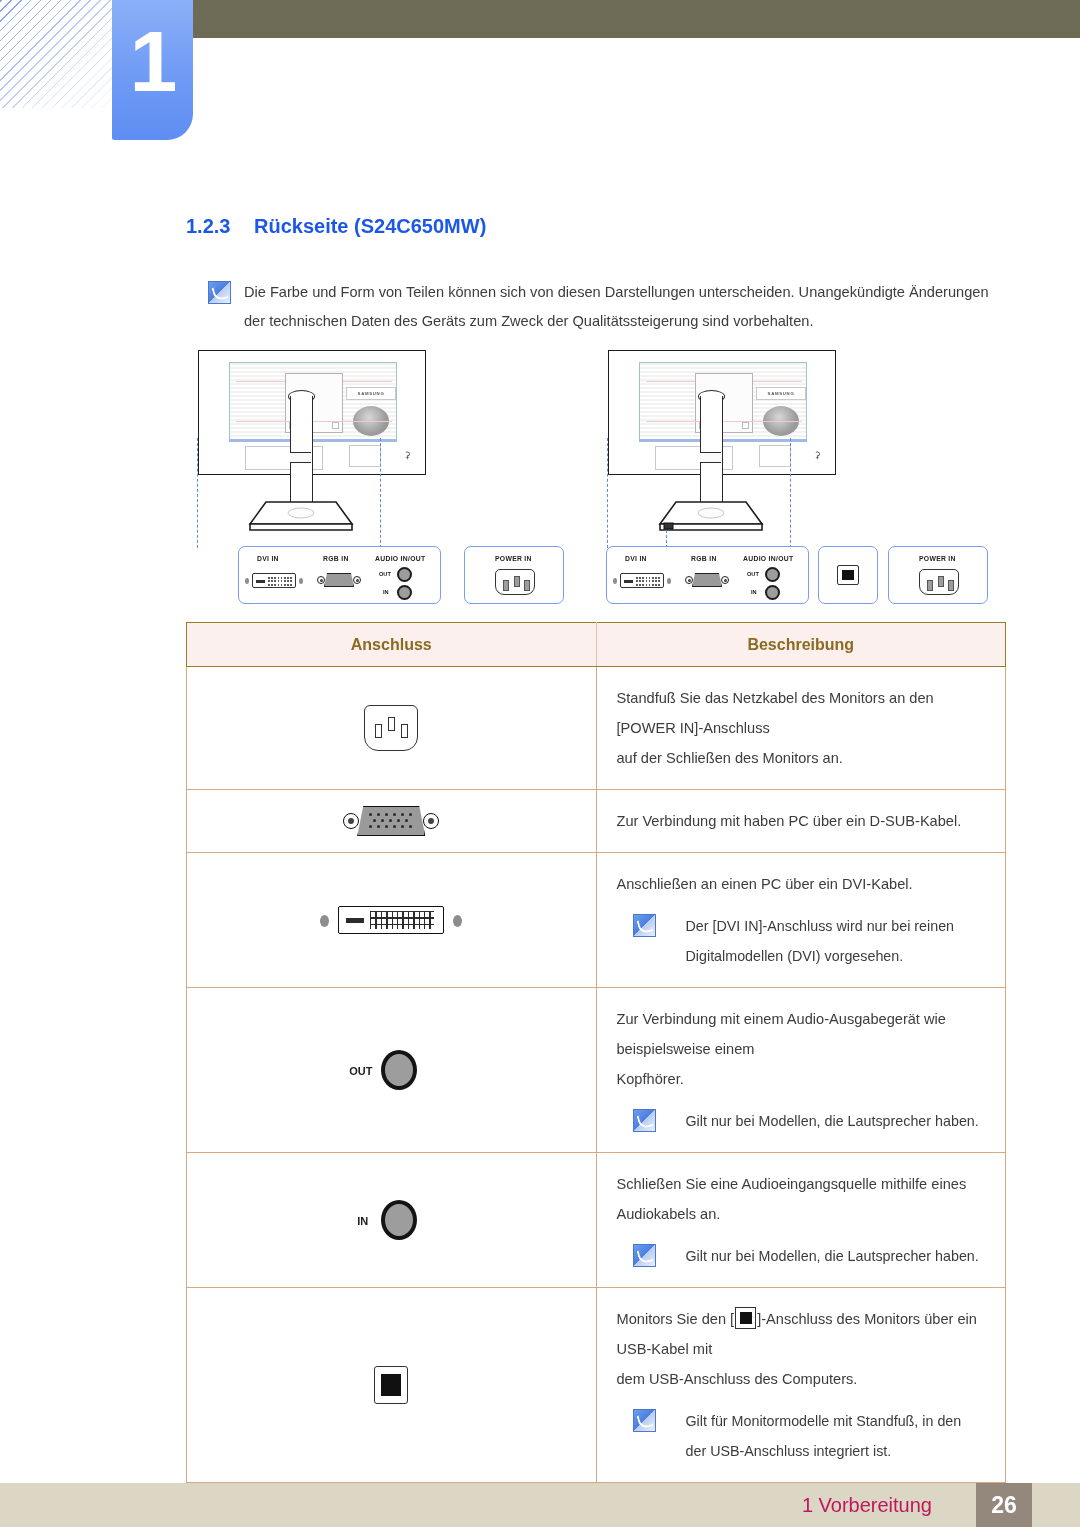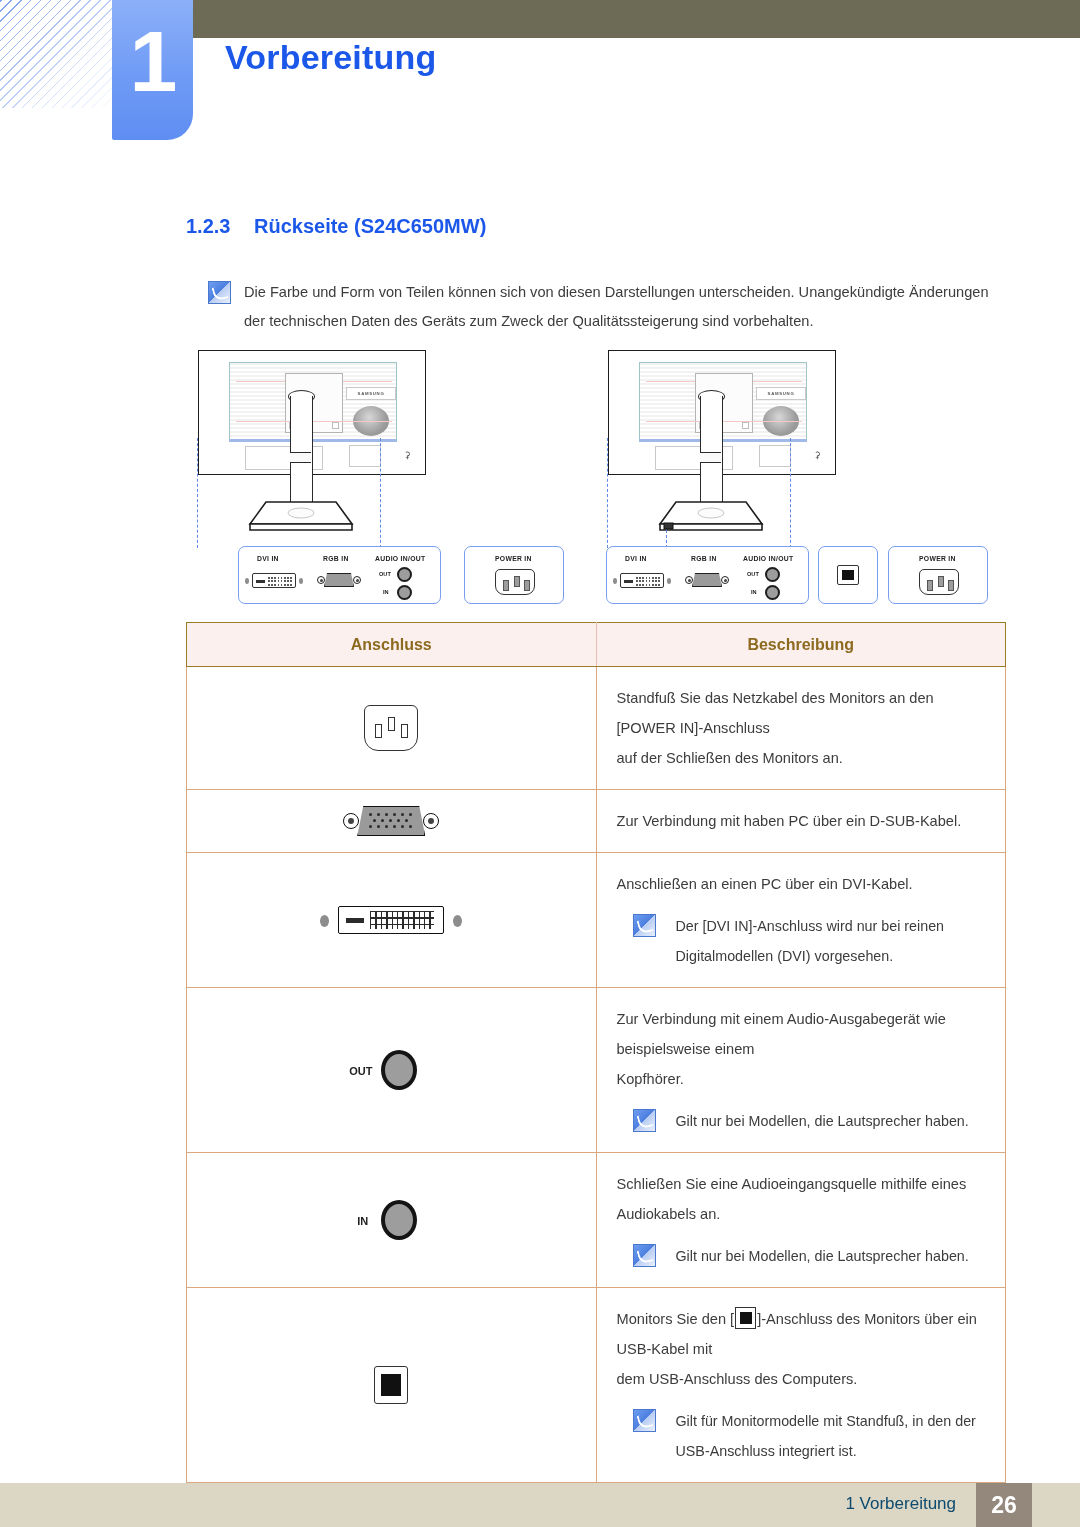--- a/index.html
+++ b/index.html
@@ -191,21 +191,21 @@
   table{border-collapse:collapse;width:820px;table-layout:fixed;}
   th,td{border:1px solid #d9a880;box-sizing:border-box;}
   thead th{
     background:#fcf0ee;color:#8c6a1f;font-size:16px;font-weight:700;
     height:44px;text-align:center;border-color:#9a7d25;
   }
   thead th:first-child{border-right-color:#e3bfb0;}
   td.icon-cell{width:216px;text-align:center;vertical-align:middle;position:relative;}
   td.desc-cell{padding:16px 24px 16px 20px;vertical-align:top;}
   .d-line{color:#3c3c3c;font-size:14.6px;line-height:30px;}
-  .inline-note{display:flex;gap:20px;align-items:flex-start;margin-top:12px;padding-left:16px;}
+  .inline-note{display:flex;gap:30px;align-items:flex-start;margin-top:12px;padding-left:16px;}
   .inline-note .note-text{font-size:14.3px;line-height:30px;}
 
   
   .t-power{
     width:52px;height:44px;border:1.4px solid #333;border-radius:6px 6px 14px 14px;
     position:relative;background:#fff;margin:0 auto;
   }
   .t-power i{position:absolute;background:#ffffff;border:1.3px solid #333;}
   .t-vga{position:relative;width:96px;height:30px;margin:0 auto;}
   .t-vga .b{
@@ -250,37 +250,36 @@
   .t-usb:after{content:"";position:absolute;left:6px;top:7px;right:6px;bottom:7px;background:#111;}
   .inline-usb{
     display:inline-block;width:19px;height:20px;border:1.4px solid #333;
     background:#fff;position:relative;vertical-align:-5px;margin:0 1px;
   }
   .inline-usb:after{content:"";position:absolute;left:3.5px;top:4px;right:3.5px;bottom:4px;background:#111;}
 
   
   #footer{position:absolute;left:0;bottom:0;width:1080px;height:44px;background:#dcd6c4;}
   #footer .txt{
-    position:absolute;right:124px;top:11px;color:#0c4a6e;font-size:17px;
+    position:absolute;right:148px;top:11px;color:#be185d;font-size:20px;
   }
   #footer .pg{
     position:absolute;right:48px;top:0;width:56px;height:44px;background:#94877c;
     color:#fff;font-size:23px;font-weight:700;text-align:center;line-height:44px;
   }
 </style>
 </head>
 <body>
 
 <div id="header">
   <div class="hatch"></div>
   <div class="olive-bar"></div>
   <div class="num-badge">
     <span>1</span>
   </div>
-  <div class="chapter-title">Vorbereitung</div>
 </div>
 
 <div class="section-head">
   <span class="num">1.2.3</span><span>Rückseite (S24C650MW)</span>
 </div>
 
 <div class="note" id="top-note">
   <div class="note-icon"></div>
   <div class="note-text">Die Farbe und Form von Teilen können sich von diesen Darstellungen unterscheiden. Unangekündigte Änderungen der technischen Daten des Geräts zum Zweck der Qualitätssteigerung sind vorbehalten.</div>
 </div>

